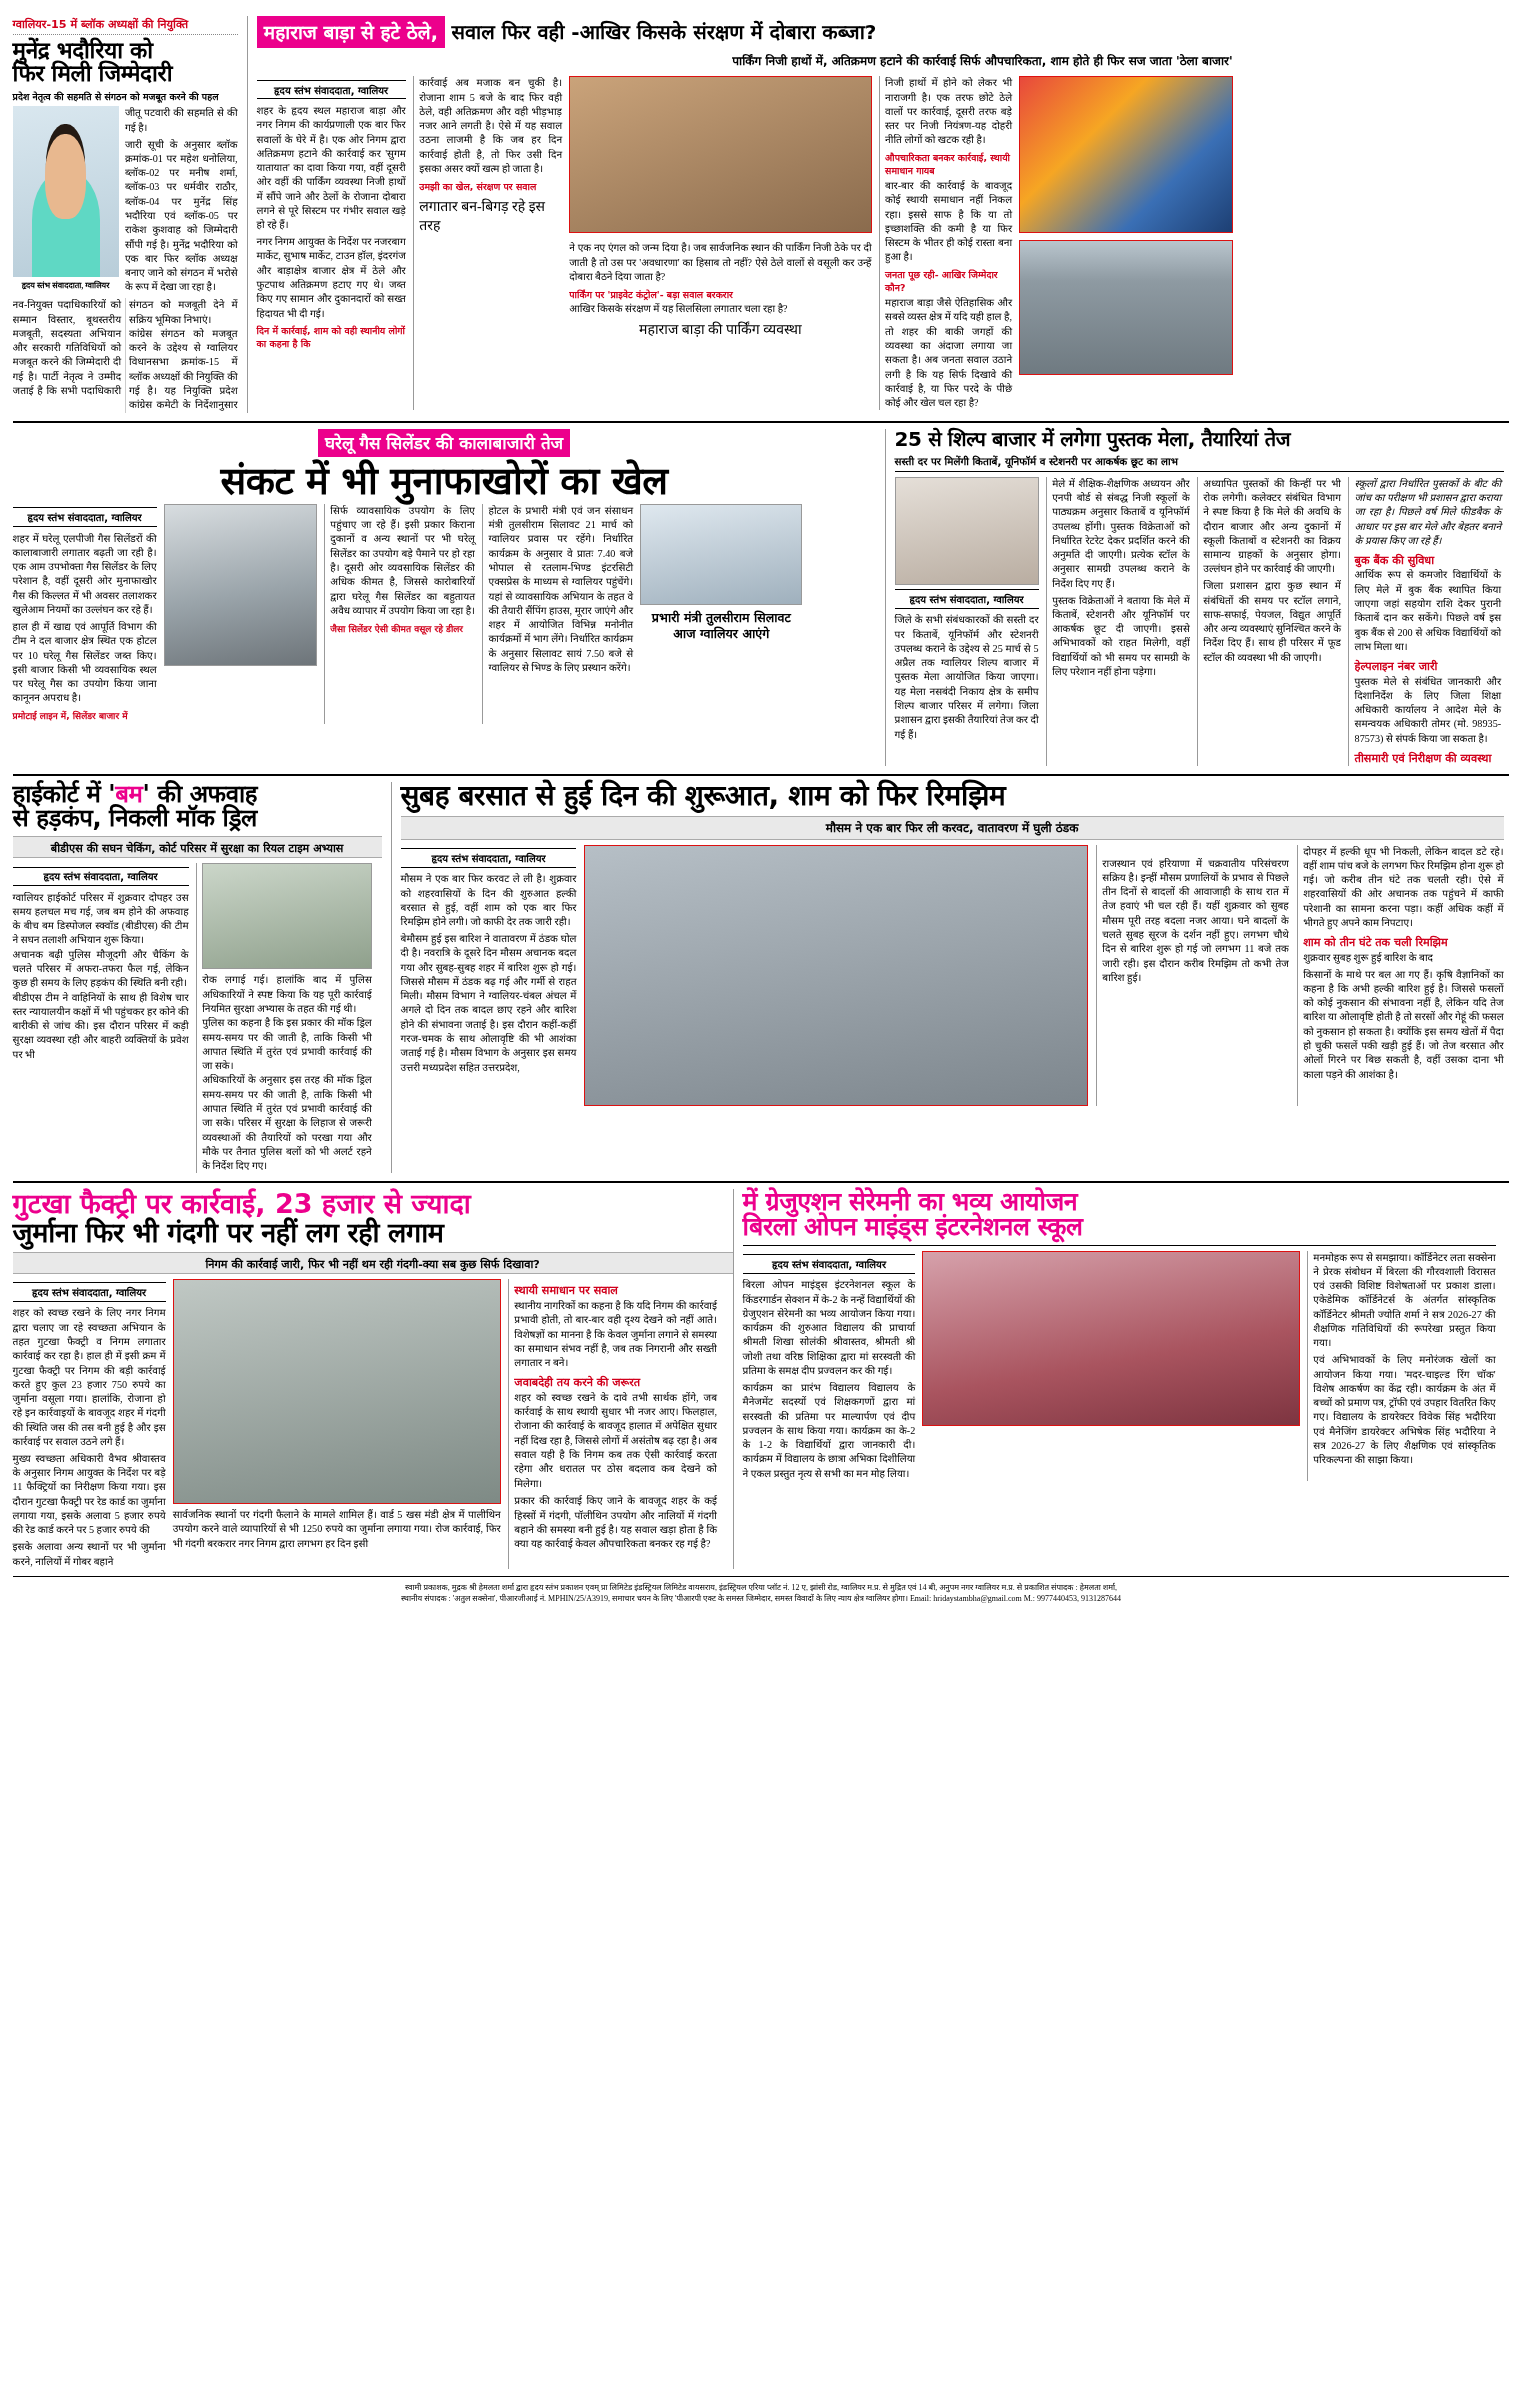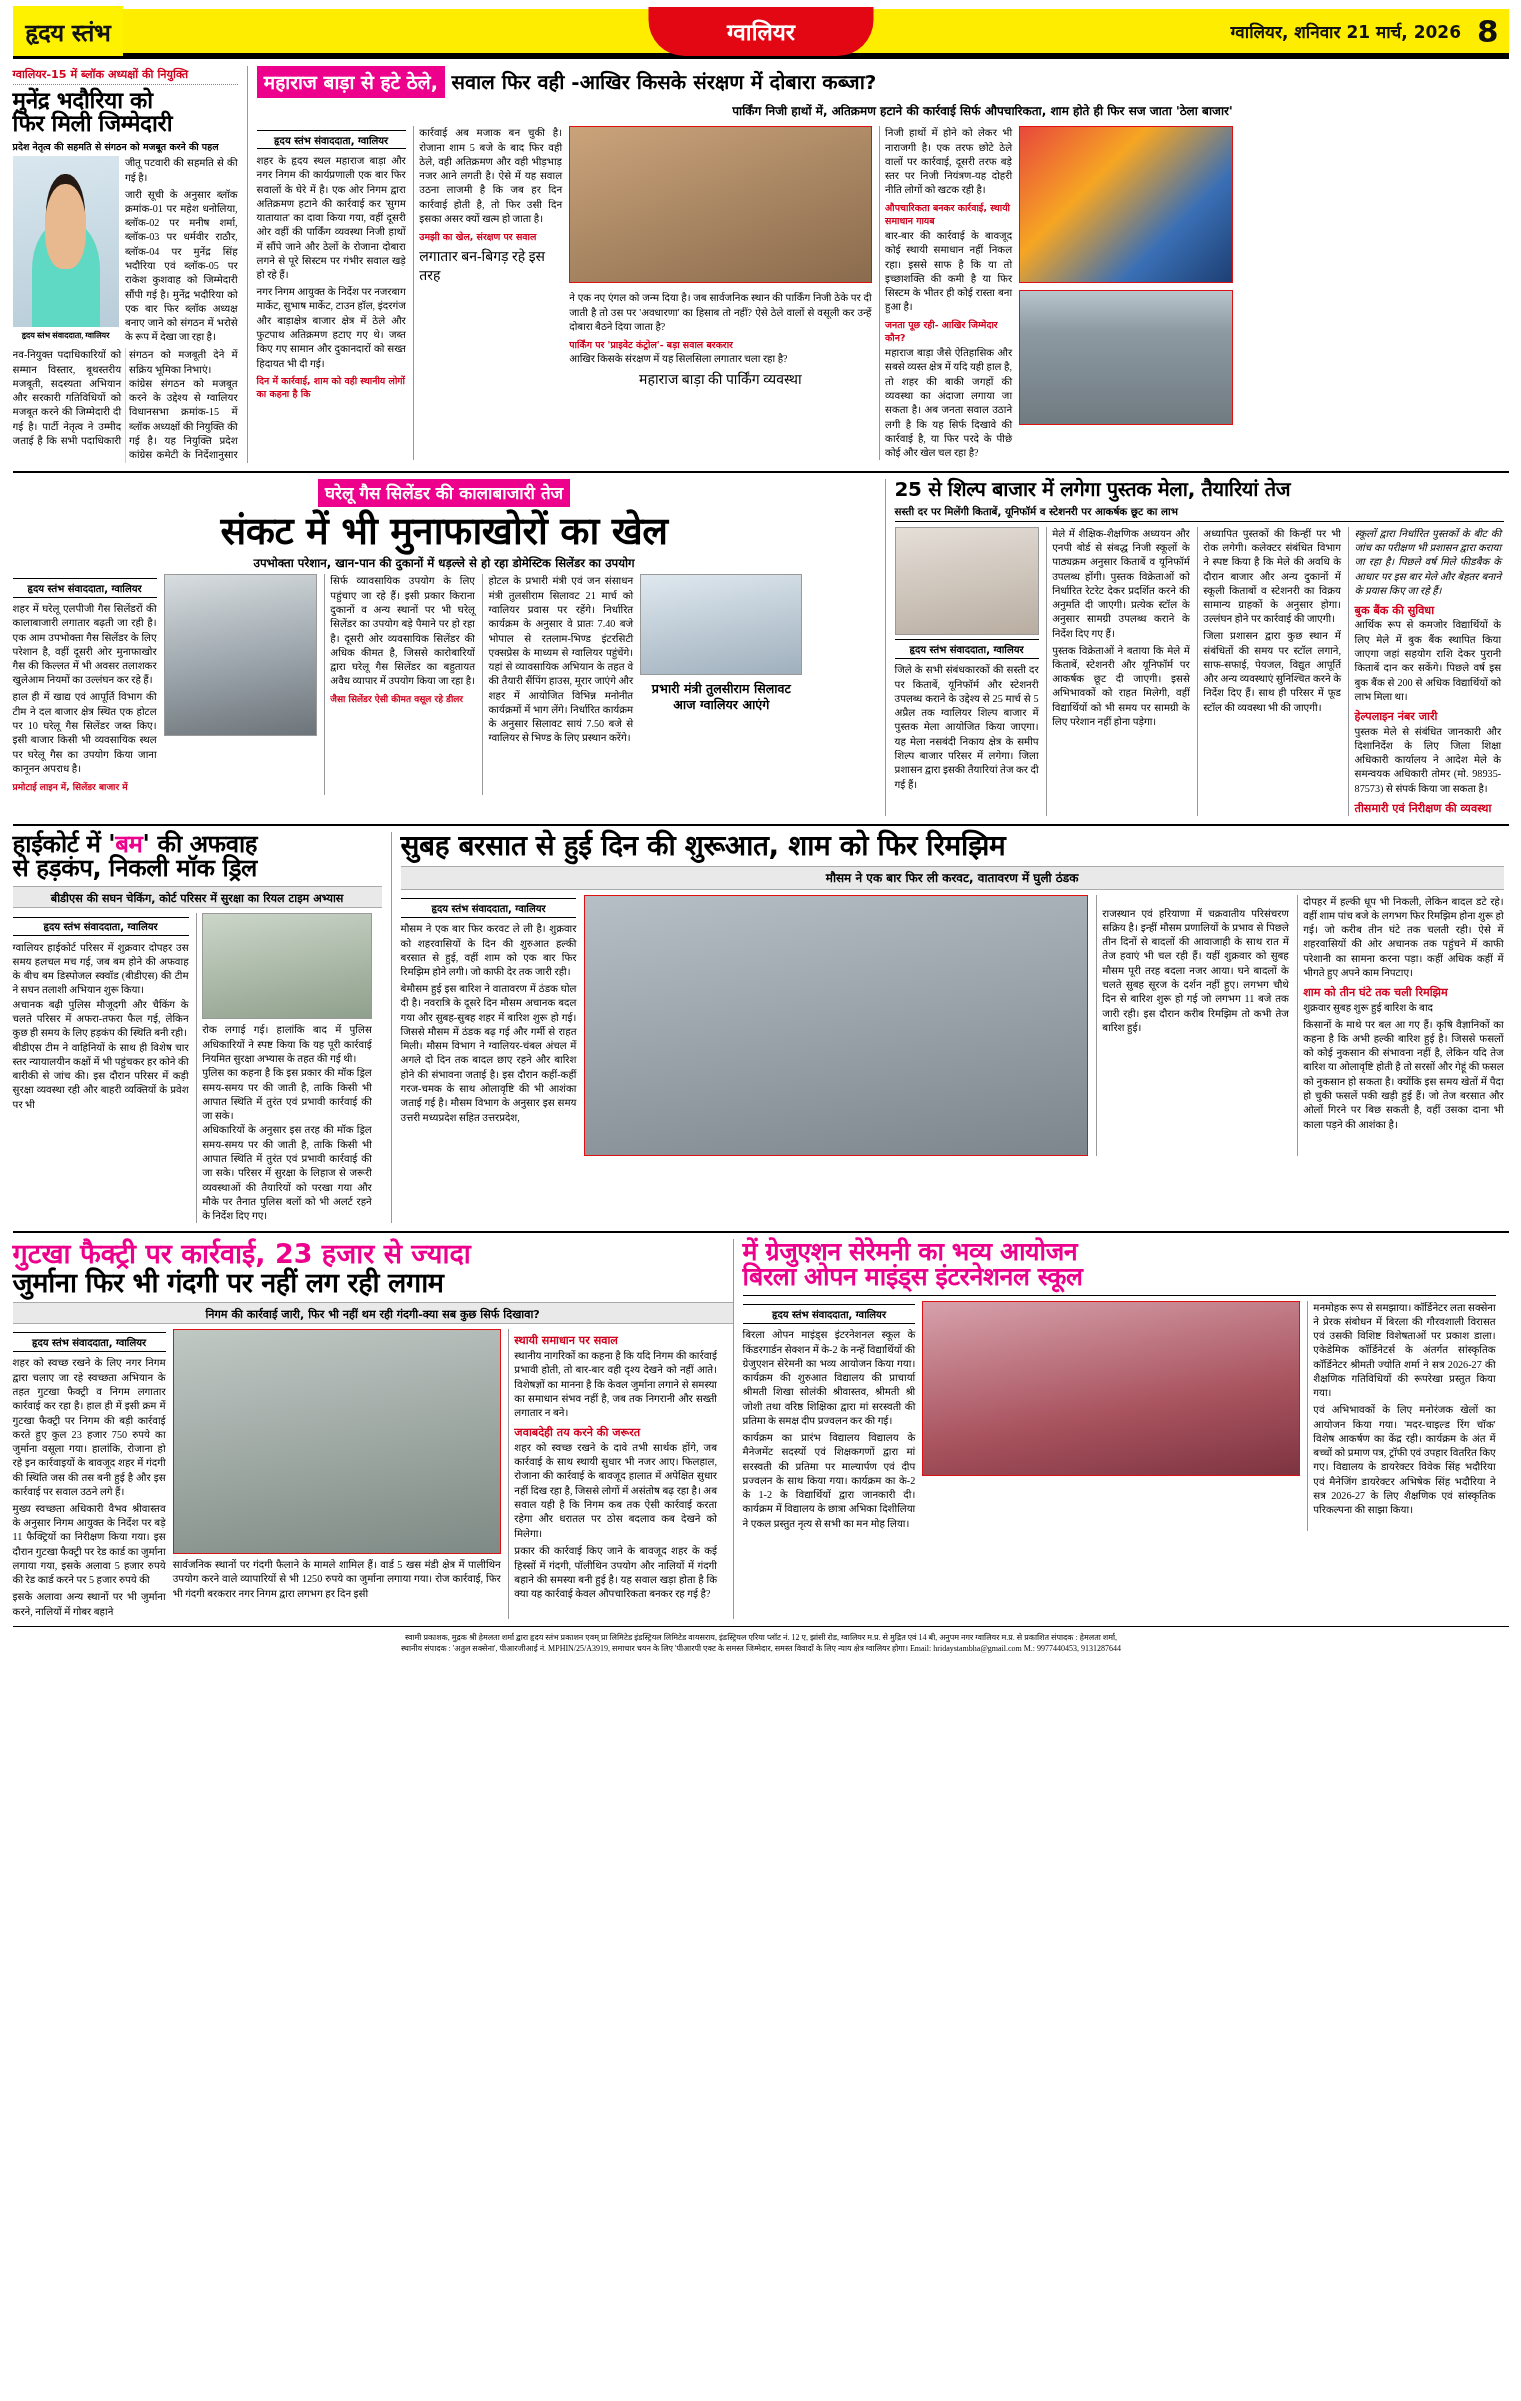--- a/index.html
+++ b/index.html
@@ -149,28 +149,20 @@
     font-family:"Liberation Serif", serif; font-size:8px;
     line-height:1.45; text-align:center;
   }
   .sec-divider { border-top:2.7px solid #000; margin:8px 0 5.4px 0; }
 </style>
 </head>
 <body>
 
 <div class="page">
 
-  <div class="masthead">
-    <div class="masthead-logo">हृदय स्तंभ</div>
-    <div class="masthead-city">ग्वालियर</div>
-    <div class="masthead-right">
-      <span class="masthead-date">ग्वालियर, शनिवार 21 मार्च, 2026</span>
-      <span class="masthead-pageno">8</span>
-    </div>
-  </div>
 
   <div class="top-wrap">
 
     <div class="col-left-top">
       <div class="kicker">ग्वालियर-15 में ब्लॉक अध्यक्षों की नियुक्ति</div>
       <div class="hl-big" style="font-size:22.5px;">मुनेंद्र भदौरिया को</div>
       <div class="hl-big" style="font-size:22.5px;">फिर मिली जिम्मेदारी</div>
       <div style="font-family:'DejaVu Sans',sans-serif;font-weight:bold;font-size:9.4px;padding:4.5px 0 3.6px 0;">प्रदेश नेतृत्व की सहमति से संगठन को मजबूत करने की पहल</div>
       <div style="display:flex;gap:6.3px;">
         <div style="width:106px;">
@@ -240,21 +232,20 @@
 
   <div class="sec-divider"></div>
 
   <div style="display:flex;gap:9px;">
 
     <div style="width:863px;">
       <div style="text-align:center;">
         <span class="banner-pink" style="font-size:17px;">घरेलू गैस सिलेंडर की कालाबाजारी तेज</span>
       </div>
       <div class="hl-big" style="font-size:38px;text-align:center;padding:5.4px 0 2.7px 0;">संकट में भी मुनाफाखोरों का खेल</div>
-      <div style="font-family:'DejaVu Sans',sans-serif;font-weight:bold;font-size:11.7px;text-align:center;padding-bottom:4.5px;">उपभोक्ता परेशान, खान-पान की दुकानों में धड़ल्ले से हो रहा डोमेस्टिक सिलेंडर का उपयोग</div>
       <div style="display:flex;gap:7.2px;">
         <div style="width:144px;">
           <div class="byline">हृदय स्तंभ संवाददाता, ग्वालियर</div>
           <div class="body-text">शहर में घरेलू एलपीजी गैस सिलेंडरों की कालाबाजारी लगातार बढ़ती जा रही है। एक आम उपभोक्ता गैस सिलेंडर के लिए परेशान है, वहीं दूसरी ओर मुनाफाखोर गैस की किल्लत में भी अवसर तलाशकर खुलेआम नियमों का उल्लंघन कर रहे हैं।</div>
           <div class="body-text" style="margin-top:2.7px;">हाल ही में खाद्य एवं आपूर्ति विभाग की टीम ने दल बाजार क्षेत्र स्थित एक होटल पर 10 घरेलू गैस सिलेंडर जब्त किए। इसी बाजार किसी भी व्यवसायिक स्थल पर घरेलू गैस का उपयोग किया जाना कानूनन अपराध है।</div>
           <div class="inset-hl" style="font-size:9px;">प्रमोटाई लाइन में, सिलेंडर बाजार में</div>
         </div>
         <div style="width:153px;">
           <div class="photo ph-cyl" style="height:162px;border:0.9px solid #999;"></div>
         </div>

